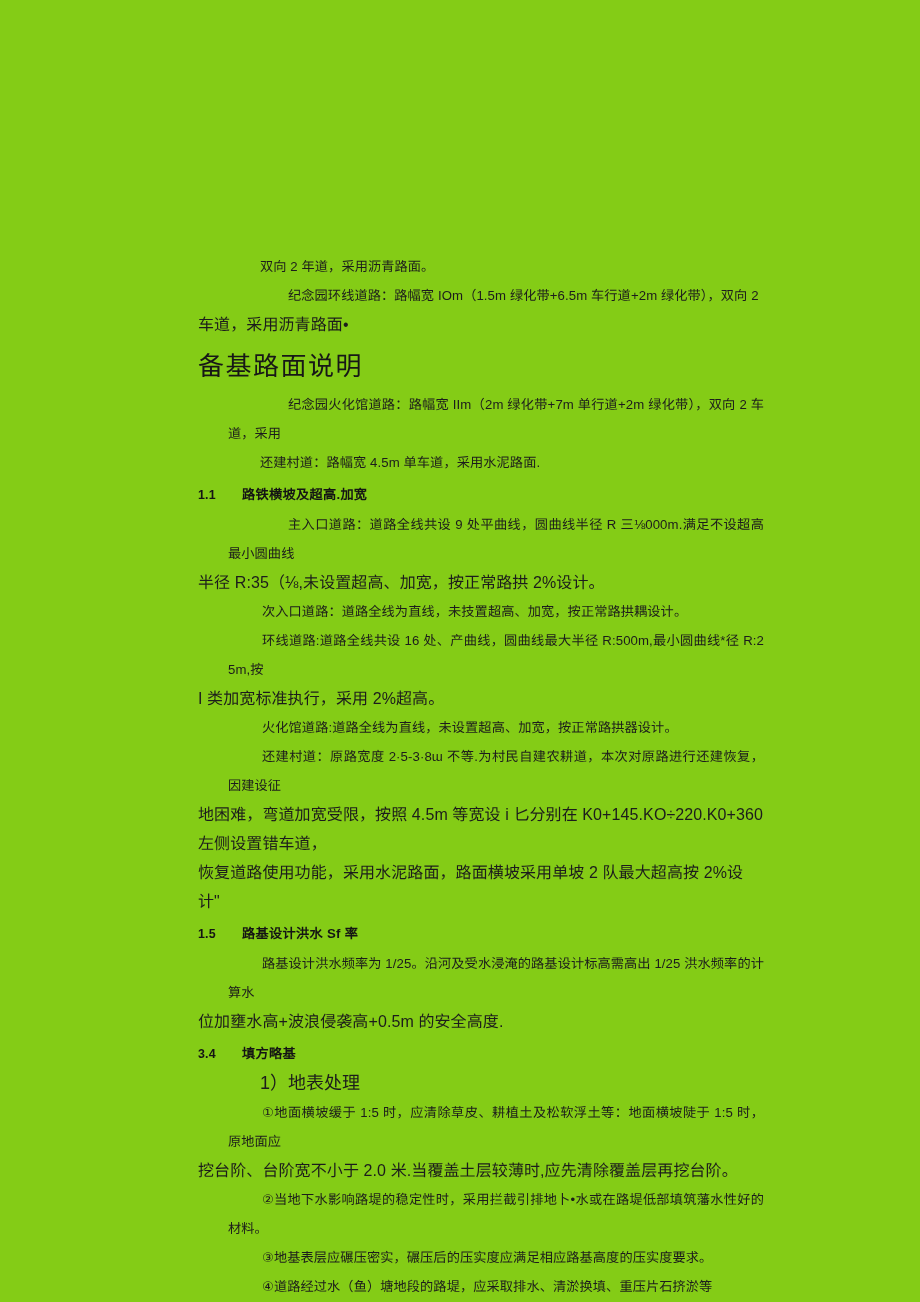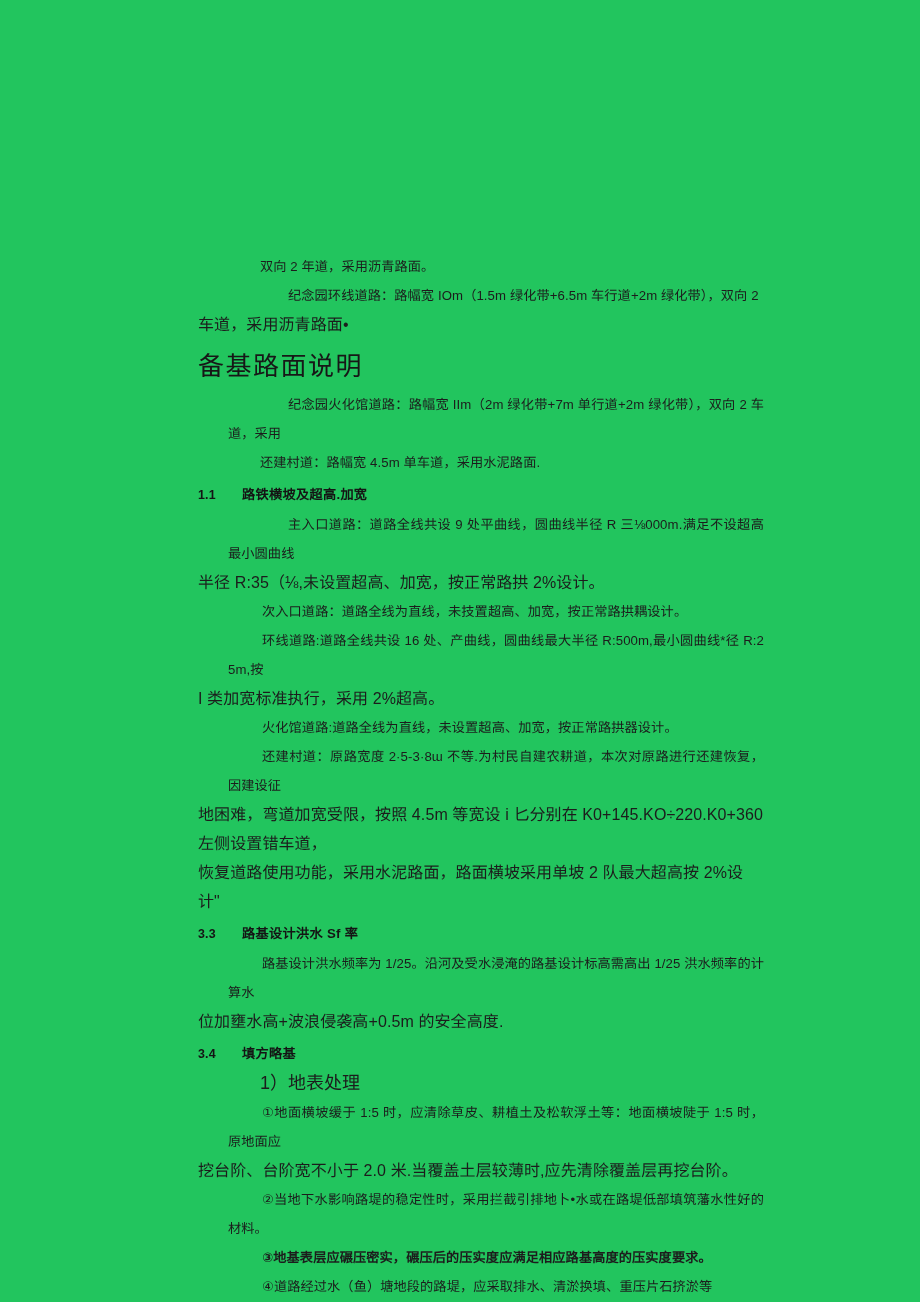--- a/index.html
+++ b/index.html
@@ -18,21 +18,21 @@
     -webkit-font-smoothing: antialiased;
   }
 
   
   .page {
     position: absolute;
     left: 0;
     top: 0;
     width: 920px;
     height: 1302px;
-    background: #22c55e;
+    background: #84cc16;
   }
 
   .text-column {
     position: absolute;
     left: 228px;
     top: 252px;
     width: 536px;
   }
 
   
@@ -140,41 +140,41 @@
 
     <p class="p indent-wide no-justify" style="text-indent:34px;">火化馆道路:道路全线为直线，未设置超高、加宽，按正常路拱器设计。</p>
 
     <p class="p" style="text-indent:34px;">还建村道：原路宽度 2·5-3·8ɯ 不等.为村民自建农耕道，本次对原路进行还建恢复，因建设征</p>
 
     <p class="hang-line">地困难，弯道加宽受限，按照 4.5m 等宽设 i 匕分别在 K0+145.KO÷220.K0+360 左侧设置错车道，</p>
 
     <p class="hang-line">恢复道路使用功能，采用水泥路面，路面横坡采用单坡 2 队最大超高按 2%设计"</p>
 
     <div class="section-head">
-      <span class="num">3.3</span>
+      <span class="num">1.5</span>
       <span class="label">路基设计洪水 Sf 率</span>
     </div>
 
     <p class="p" style="text-indent:34px;">路基设计洪水频率为 1/25。沿河及受水浸淹的路基设计标高需高出 1/25 洪水频率的计算水</p>
 
     <p class="hang-line">位加壅水高+波浪侵袭高+0.5m 的安全高度.</p>
 
     <div class="section-head">
       <span class="num">3.4</span>
       <span class="label">填方略基</span>
     </div>
 
     <p class="sub-item">1）地表处理</p>
 
     <p class="p" style="text-indent:34px;">①地面横坡缓于 1:5 时，应清除草皮、耕植土及松软浮土等：地面横坡陡于 1:5 时，原地面应</p>
 
     <p class="hang-line">挖台阶、台阶宽不小于 2.0 米.当覆盖土层较薄时,应先清除覆盖层再挖台阶。</p>
 
     <p class="p" style="text-indent:34px;">②当地下水影响路堤的稳定性时，采用拦截引排地卜•水或在路堤低部填筑藩水性好的材料。</p>
 
-    <p class="p no-justify" style="text-indent:34px;font-weight:bold;">③地基表层应碾压密实，碾压后的压实度应满足相应路基高度的压实度要求。</p>
+    <p class="p no-justify" style="text-indent:34px;">③地基表层应碾压密实，碾压后的压实度应满足相应路基高度的压实度要求。</p>
 
     <p class="p no-justify" style="text-indent:34px;">④道路经过水（鱼）塘地段的路堤，应采取排水、清淤换填、重压片石挤淤等</p>
 
     <p class="hang-line">方式进行处理。</p>
 
   </div>
 </div>
 
 </body></html>

